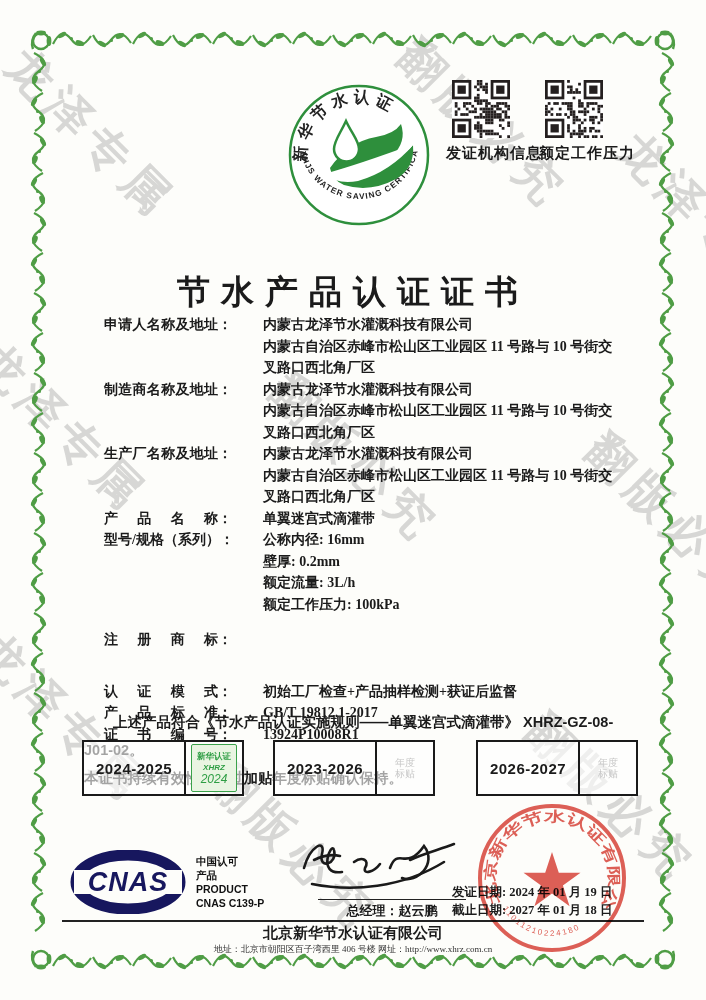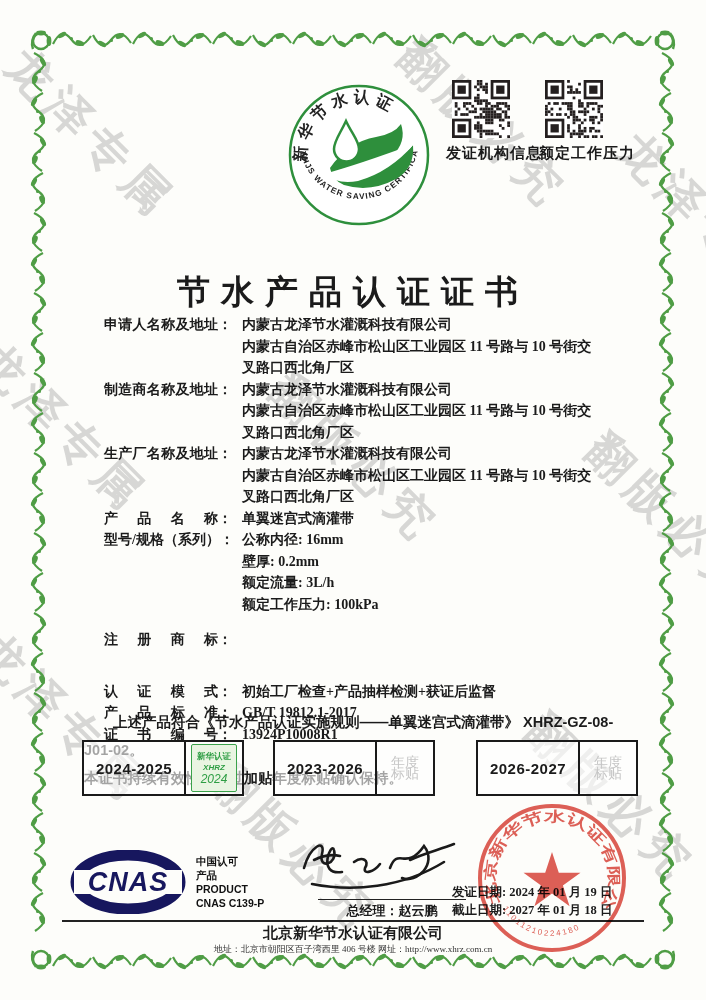--- a/index.html
+++ b/index.html
@@ -21,41 +21,41 @@
   .qr-label{position:absolute;top:144px;width:58px;text-align:left;font-size:15px;font-weight:700;
             letter-spacing:1px;font-family:"Liberation Sans",sans-serif;white-space:nowrap;}
   #qr-left-label{left:446px;width:72px;} #qr-right-label{left:539px;width:72px;}
   #title{position:absolute;top:242px;left:0;width:100%;text-align:center;font-size:33px;font-weight:900;
          letter-spacing:11px;font-family:"Liberation Sans","DejaVu Sans",sans-serif;margin-top:28px;}
   
   #fields{position:absolute;left:104px;top:314px;width:520px;font-size:14px;font-weight:700;}
   .frow{display:flex;align-items:flex-start;}
   .flabel{width:128px;flex:0 0 128px;margin-right:10px;}
   .jlabel{display:flex;justify-content:space-between;line-height:21.5px;}
-  .fval{flex:1;line-height:21.5px;}
+  .fval{flex:1;line-height:21.5px;margin-left:21px;}
   .fval div{min-height:21.5px;}
   .gap14{margin-top:14px;} .gap30{margin-top:30px;}
   
   #compliance{position:absolute;left:84px;top:708px;width:548px;font-size:14.5px;font-weight:700;
               line-height:28px;font-family:"Liberation Sans","DejaVu Sans",sans-serif;}
   #compliance .l1{text-indent:2em;}
   
   #yearboxes{position:absolute;left:82px;top:740px;width:540px;display:flex;}
   .ybox{height:52px;border:2px solid #1a1a1a;display:flex;background:rgba(255,255,255,.6);}
   .ybox .yr{width:100px;display:flex;align-items:center;justify-content:center;font-size:15px;
             font-weight:700;font-family:"Liberation Sans",sans-serif;letter-spacing:.5px;}
   .ybox .cell{width:56px;border-left:2px solid #1a1a1a;display:flex;align-items:center;justify-content:center;}
   .ybox1{margin-right:29px;} .ybox2{margin-right:41px;}
   #sticker{width:44px;height:46px;background:#e9f5e2;border:1.5px solid #3aa24a;border-radius:2px;
            display:flex;flex-direction:column;align-items:center;justify-content:center;color:#2e9e44;
            font-family:"Liberation Sans",sans-serif;}
   #sticker .s1{font-size:8.5px;font-weight:700;}
   #sticker .s2{font-size:8px;font-style:italic;font-weight:700;}
   #sticker .s3{font-size:12px;font-weight:400;font-style:italic;}
-  .placeholder{font-size:14px;line-height:11px;color:#c6c6c6;text-align:right;}
+  .placeholder{font-size:10px;line-height:11px;color:#c6c6c6;text-align:right;}
   
   #cnas{position:absolute;left:70px;top:850px;display:flex;align-items:center;}
   #cnas-text{margin-left:10px;font-family:"Liberation Sans",sans-serif;font-size:10.5px;font-weight:700;
              line-height:14px;color:#111;}
   #signature{position:absolute;left:292px;top:830px;}
   #manager{position:absolute;left:318px;top:899px;width:148px;text-align:center;font-size:13px;
            font-weight:700;border-top:1.5px solid #222;padding-top:2px;}
   #footer-rule{position:absolute;left:62px;top:920px;width:582px;height:2px;background:#222;}
   #company{position:absolute;left:0;top:924px;width:706px;text-align:center;font-size:15px;font-weight:900;
            font-family:"Liberation Sans",sans-serif;}

